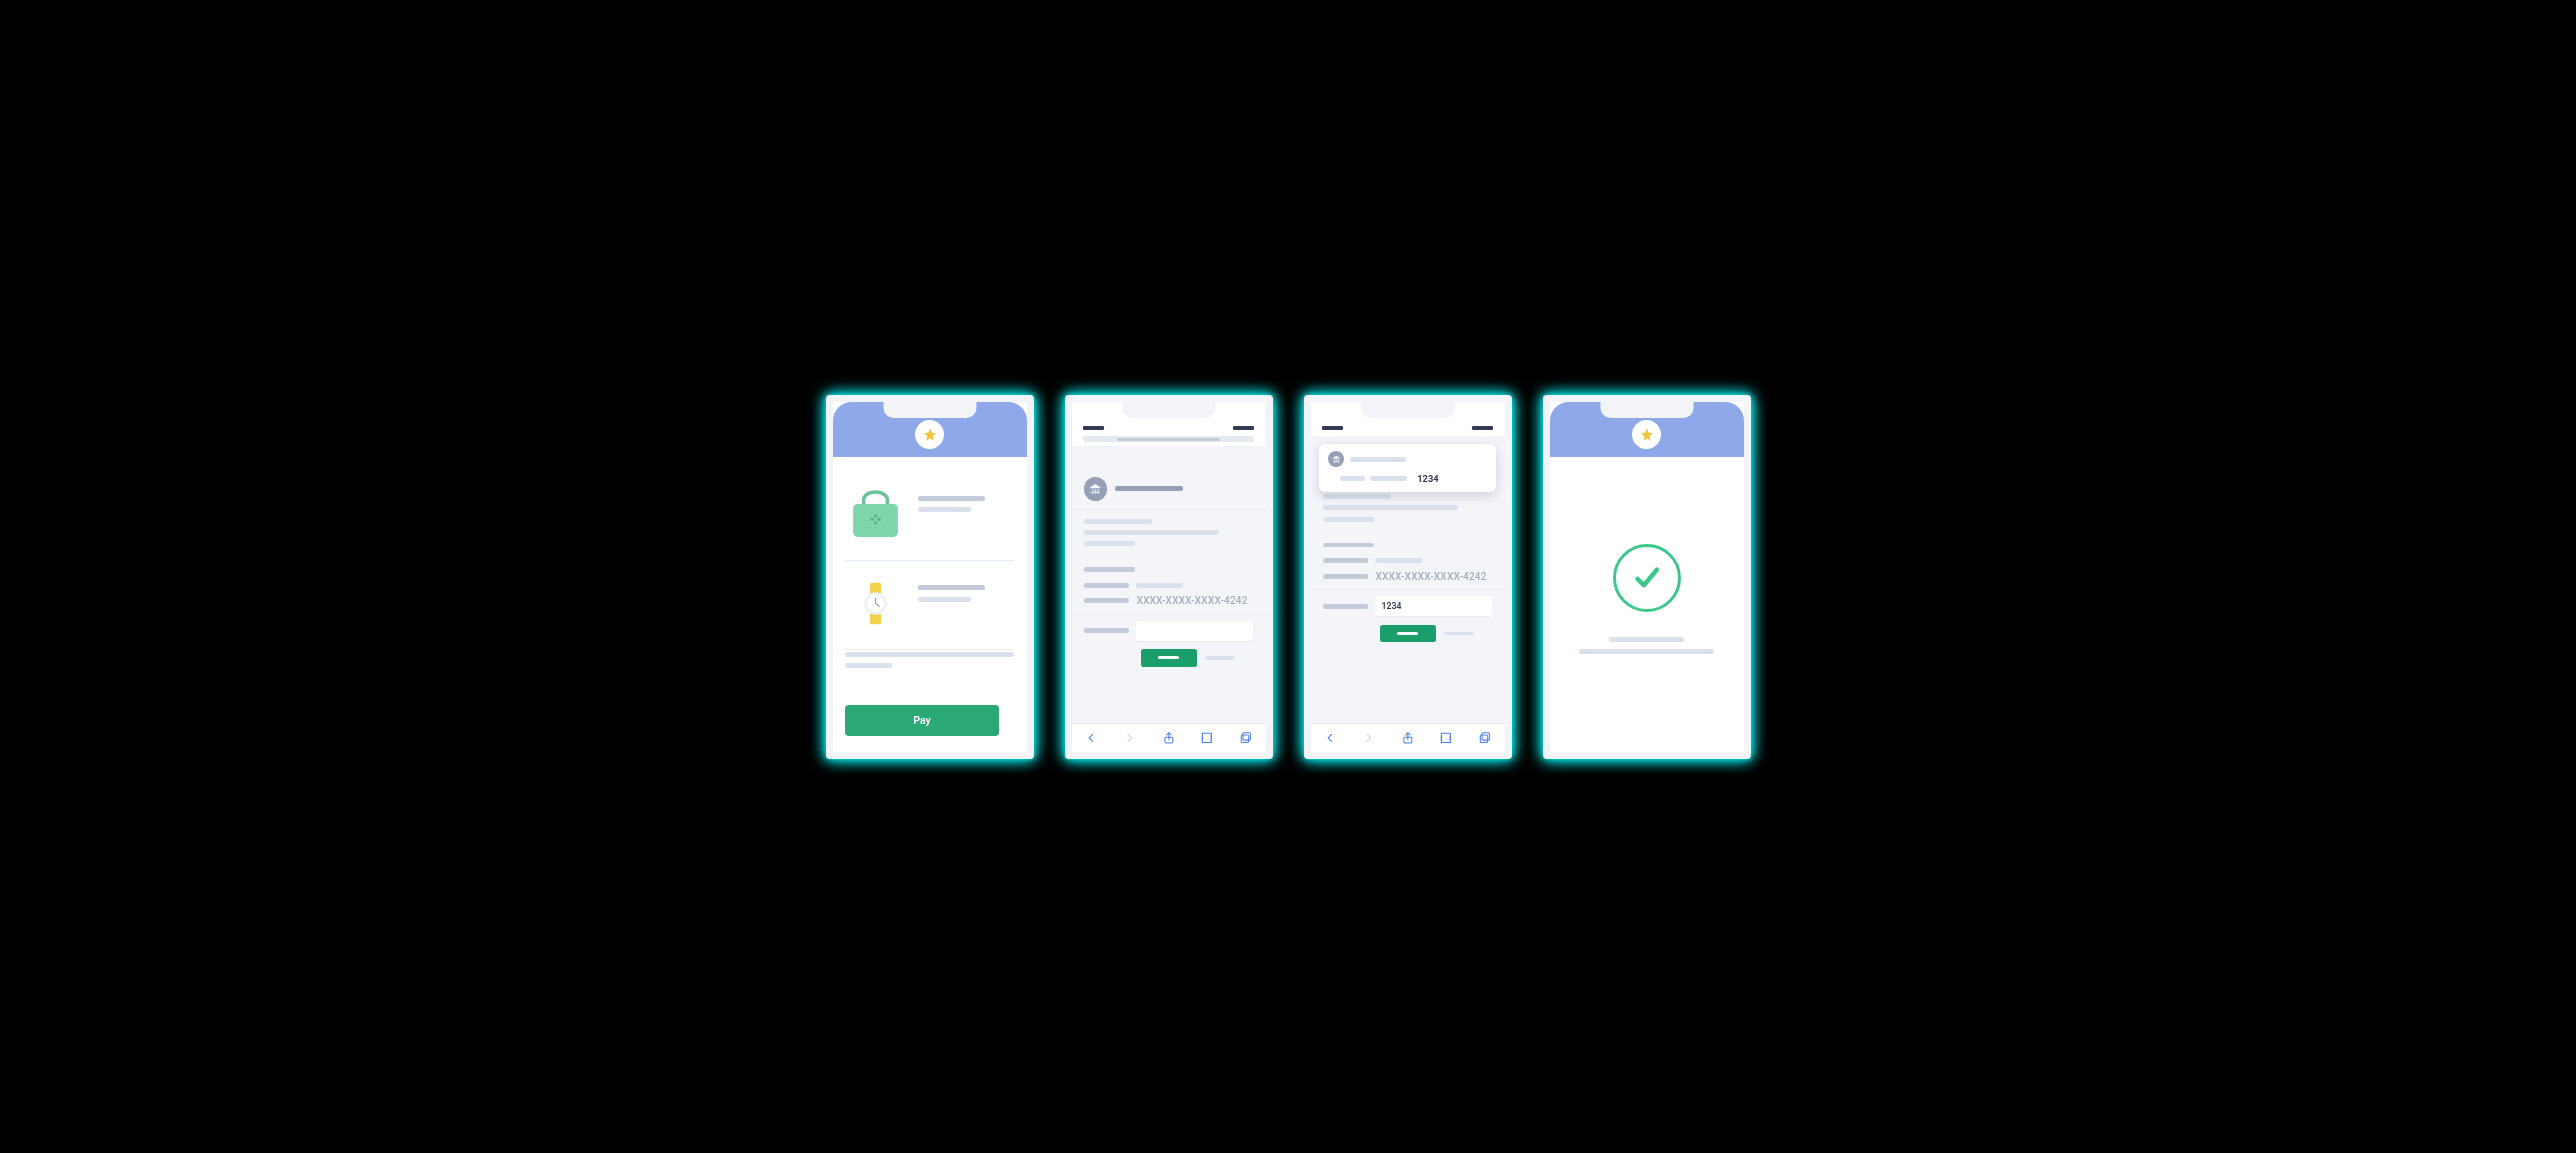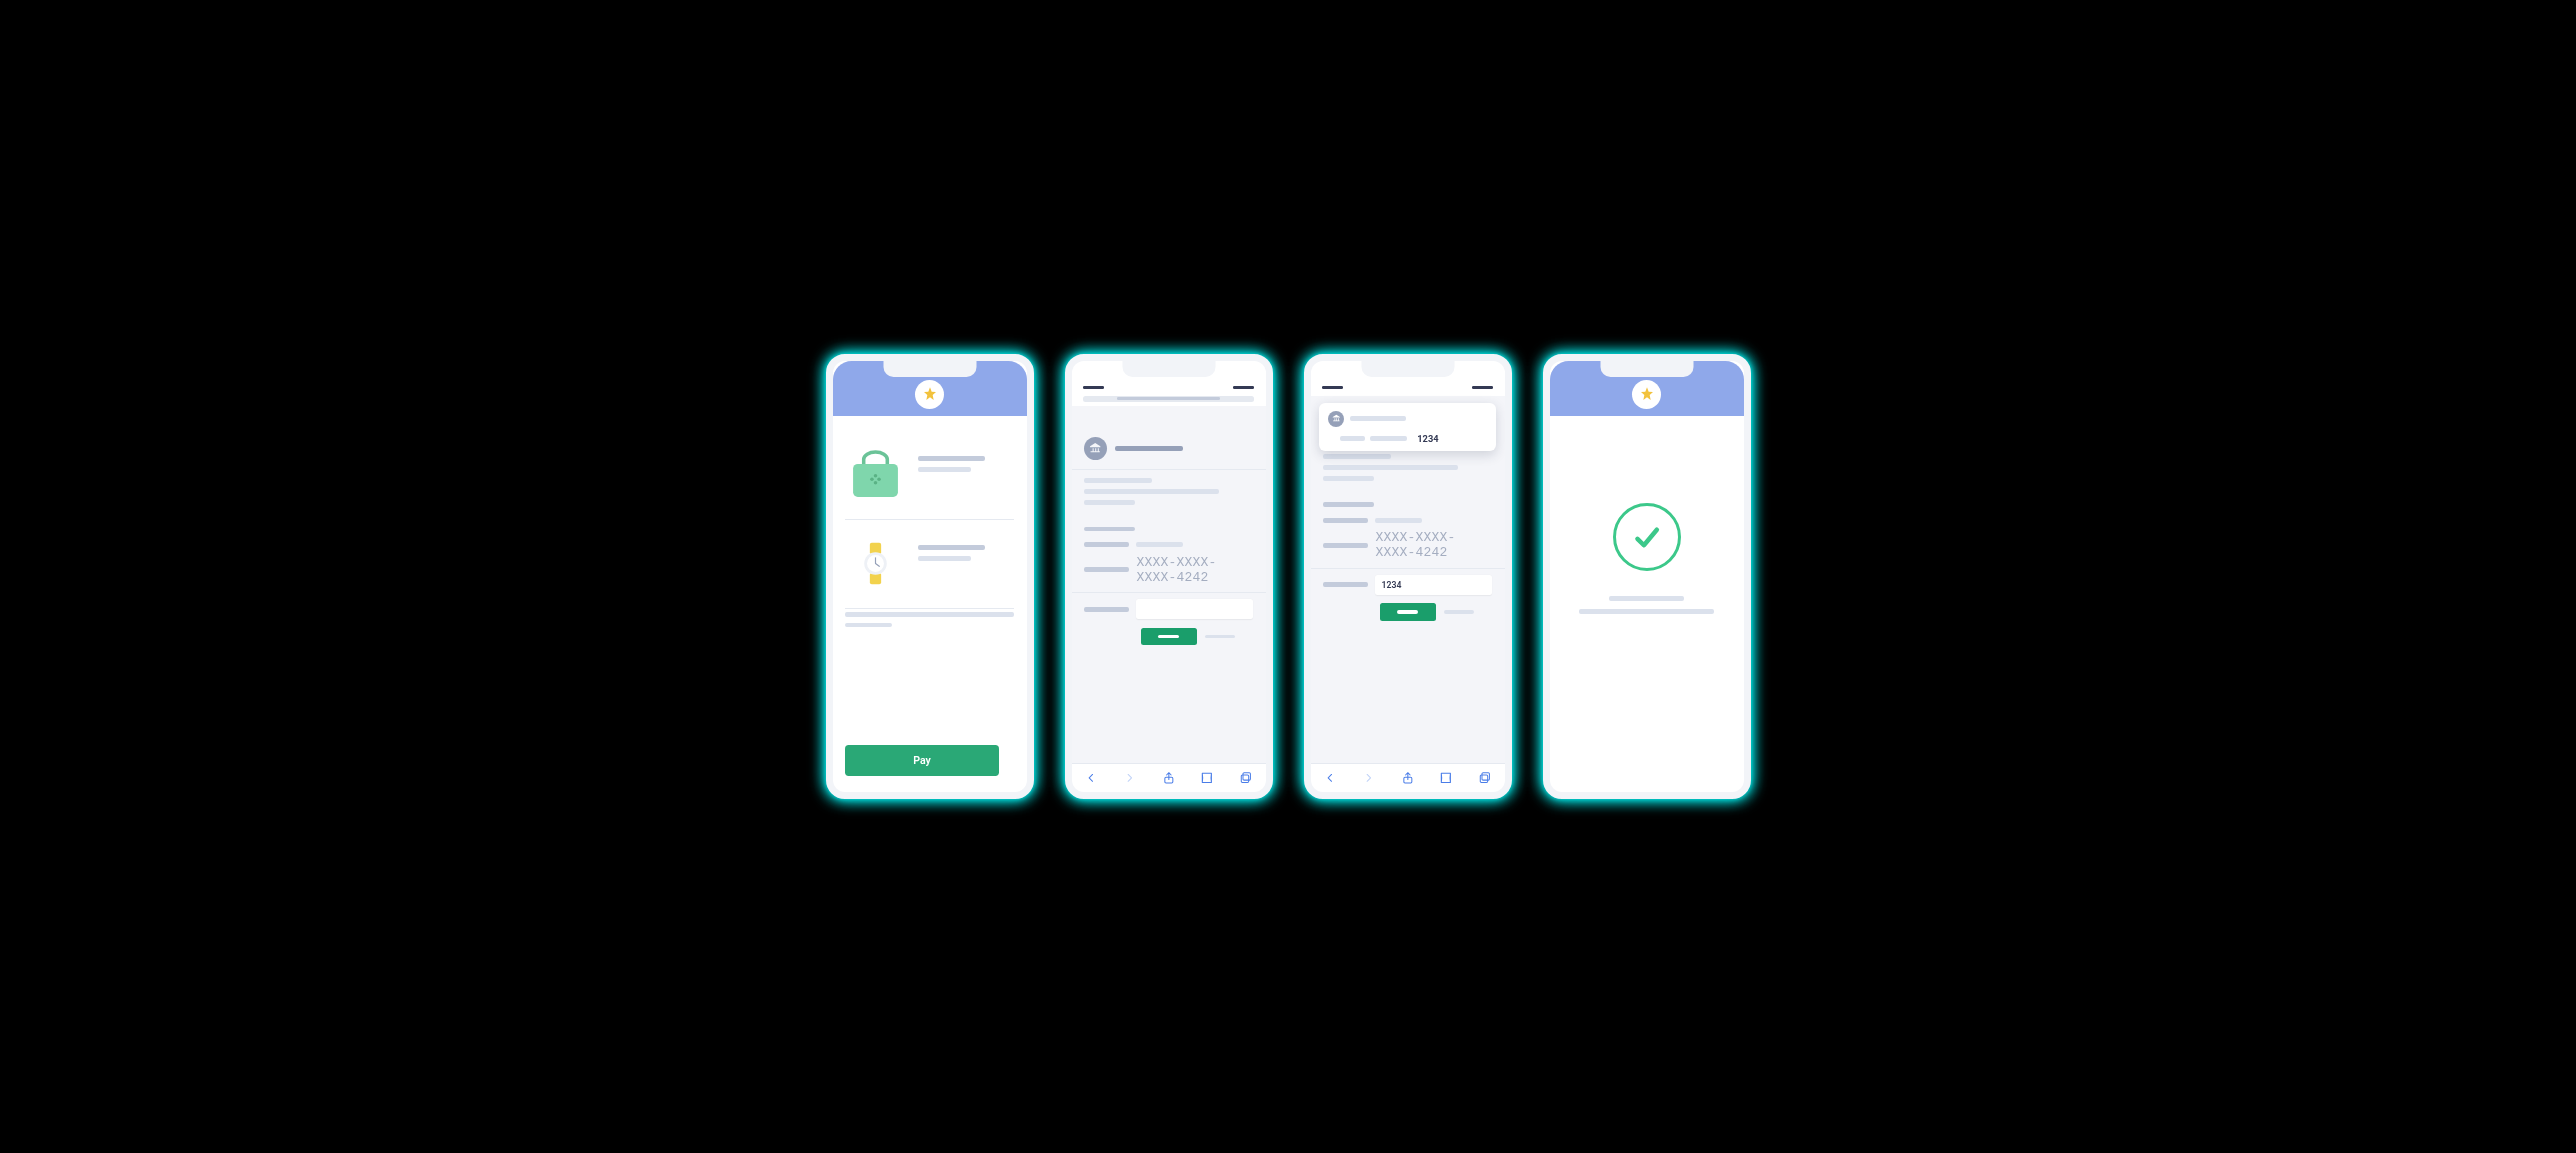--- a/index.html
+++ b/index.html
@@ -16,23 +16,23 @@
   display: flex;
   gap: 31px;
   align-items: flex-start;
 }
 .phone-wrap {
   position: relative;
   filter: drop-shadow(0 0 7.5px #00e5e5) drop-shadow(0 0 2.5px #00e5e5);
 }
 .phone {
   width: 208px;
-  height: 445px;
-  background: #fff;
-  border-radius: 19px;
+  height: 364px;
+  background: #fff;
+  border-radius: 4px;
   position: relative;
   overflow: hidden;
   border: 7.5px solid #f2f4f8;
 }
 .phone-inner {
   width: 100%;
   height: 100%;
   background: #fff;
   border-radius: 18.6px;
   overflow: hidden;
@@ -155,24 +155,23 @@
 }
 .bank-icon svg { width: 12.4px; height: 12.4px; fill: #f4f5f9; }
 .section-break { height: 0.6px; background: #e5e9f0; margin: 6.2px -12.4px 8.7px; }
 .form-group { display: flex; gap: 7.5px; align-items: center; margin-bottom: 7.5px; }
 .form-label { width: 45px; }
 .form-label .placeholder-line { margin-bottom: 0; }
 .form-value { flex: 1; }
 .form-value .placeholder-line { margin-bottom: 0; }
 .card-placeholder {
   color: #a4adc0;
-  font-size: 13px;
+  font-size: 10px;
   letter-spacing: 0.2px;
   font-weight: 500;
-  font-family: Liberation Mono, monospace;
 }
 .input-box {
   background: #fff;
   height: 20px;
   border-radius: 2.5px;
   box-shadow: 0 0.6px 1.2px rgba(0,0,0,0.06);
   padding: 0 6.2px;
   display: flex;
   align-items: center;
   color: #343a54;

